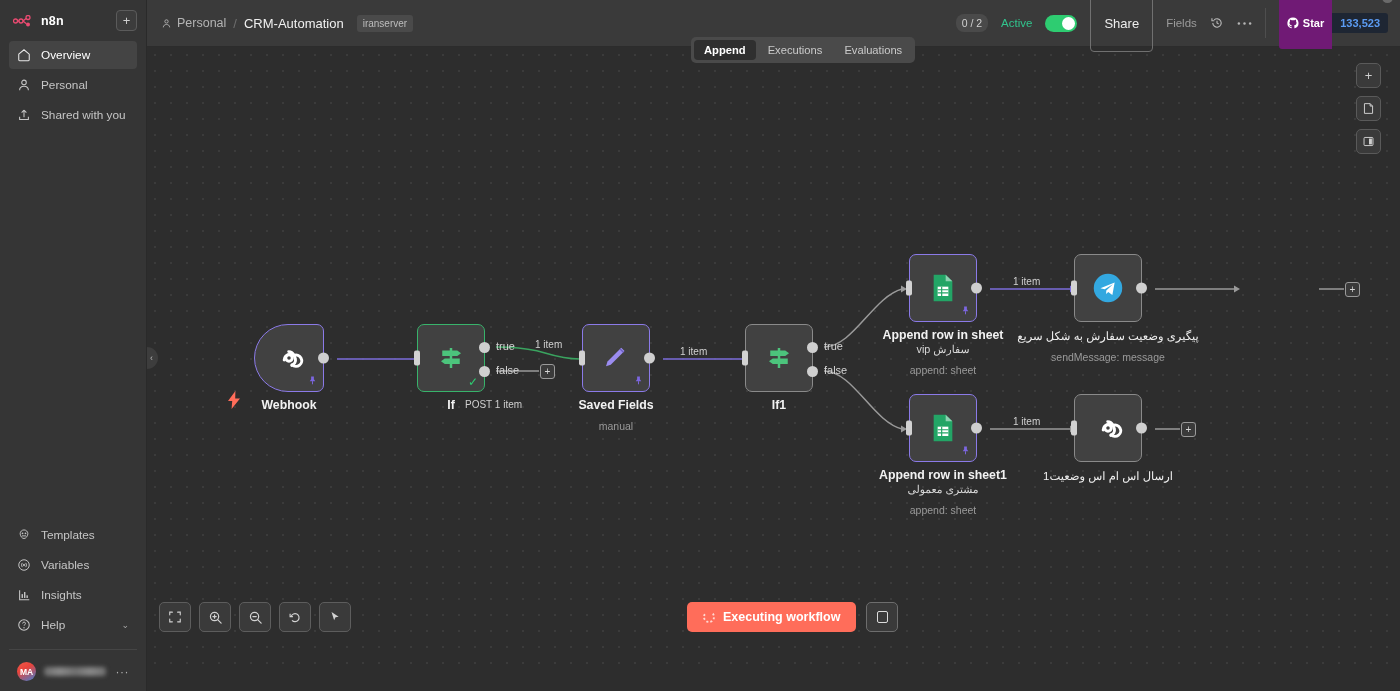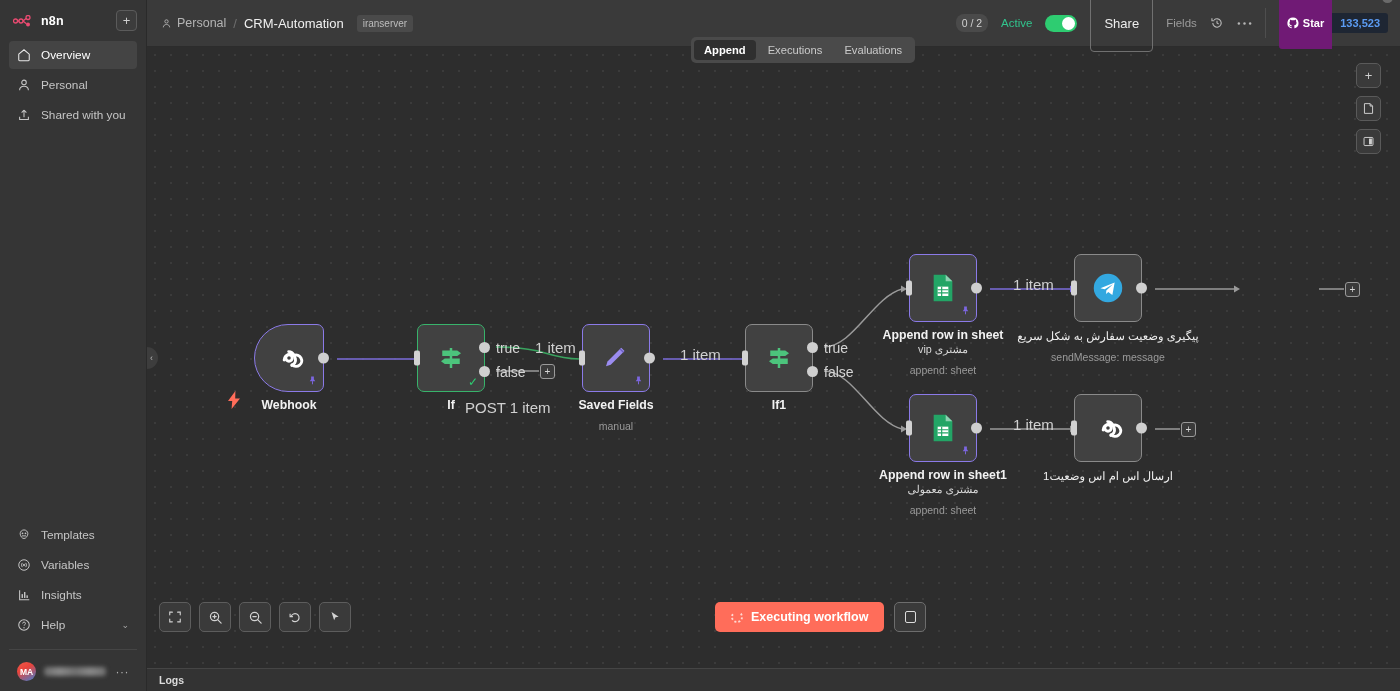--- a/index.html
+++ b/index.html
@@ -134,36 +134,36 @@
   .nl-sub2 { color: #9a9a9a; font-size: 10.5px; margin-top: 8px; }
   .pin { position: absolute; right: 5px; bottom: 3px; color: #7c66e0; font-size: 11px; }
   .check { position: absolute; right: 6px; bottom: 2px; color: #2ecc71; font-size: 12px; }
   .port-in {
     position: absolute; left: -4px; top: 50%; transform: translateY(-50%);
     width: 6px; height: 15px; border-radius: 2px; background: #d2d2d2;
   }
   .port-out {
     position: absolute; width: 11px; height: 11px; border-radius: 50%; background: #cfcfcf;
   }
-  .port-lbl { position: absolute; color: #d5d5d5; font-size: 14px; white-space: nowrap; }
-  .edge-lbl { position: absolute; color: #d0d0d0; font-size: 15px; white-space: nowrap; }
+  .port-lbl { position: absolute; color: #d5d5d5; font-size: 11px; white-space: nowrap; }
+  .edge-lbl { position: absolute; color: #d0d0d0; font-size: 10px; white-space: nowrap; }
   .plus-stub {
     position: absolute; width: 15px; height: 15px; border: 1.2px solid #9a9a9a; border-radius: 3px;
     background: #3a3a3a; color: #d6d6d6; font-size: 10px;
     display: flex; align-items: center; justify-content: center;
   }
   svg.wires { position: absolute; left: 0; top: 0; width: 100%; height: 100%; pointer-events: none; }
 
   
   .toolbar { position: absolute; left: 12px; bottom: 36px; display: flex; gap: 8px; z-index: 9; }
   .tb-btn {
     width: 32px; height: 30px; border: 1px solid #5d5d5d; border-radius: 5px; background: #3a3a3a;
     display: flex; align-items: center; justify-content: center; color: #d2d2d2;
   }
-  .exec-area { position: absolute; left: 568px; bottom: 36px; display: flex; gap: 10px; align-items: center; z-index: 9; }
+  .exec-area { position: absolute; left: 540px; bottom: 36px; display: flex; gap: 10px; align-items: center; z-index: 9; }
   .exec-btn {
     background: #ff6d5a; color: #fff; font-size: 12.5px; font-weight: bold;
     border-radius: 5px; height: 30px; padding: 0 16px; display: flex; align-items: center; gap: 8px;
   }
   .spinner {
     width: 12px; height: 12px; border-radius: 50%;
     border: 2px dotted #ffd8d1; border-top-color: transparent;
   }
   .stop-btn {
     width: 32px; height: 30px; border: 1px solid #6d6d6d; border-radius: 5px; background: #3a3a3a;
@@ -495,21 +495,21 @@
           <span class="pin">
             <svg width="11" height="11" viewBox="0 0 16 16">
                 <path d="M6 2h4v4l2 3H4l2-3z" fill="#7c66e0"></path>
                 <path d="M8 9v4.5" stroke="#7c66e0" stroke-width="1.4"></path>
               </svg>
           </span>
           <div class="port-out" style="right:-6px; top:50%; transform:translateY(-50%);"></div>
         </div>
         <div class="node-label">
           <div class="nl-main">Append row in sheet</div>
-          <div class="nl-sub">مشتری vip</div>
+          <div class="nl-sub">سفارش vip</div>
           <div class="nl-sub2">append: sheet</div>
         </div>
       </div>
       <div class="edge-lbl" style="left:866px; top:229px;">1 item</div>
 
       <div class="node" style="left:927px; top:207px;">
         <div class="node-box">
           <div class="port-in"></div>
           <svg width="38" height="38" viewBox="0 0 40 40">
             <circle cx="20" cy="20" r="15" fill="#33a8e0"></circle>
@@ -603,18 +603,15 @@
           <span class="spinner"></span>
           <span>Executing workflow</span>
         </div>
         <div class="stop-btn">
           <div class="stop-sq"></div>
         </div>
       </div>
 
     </div>
 
-    <div class="logs-bar">
-      <span>Logs</span>
-    </div>
 
   </div>
 </div>
 
 </body></html>

